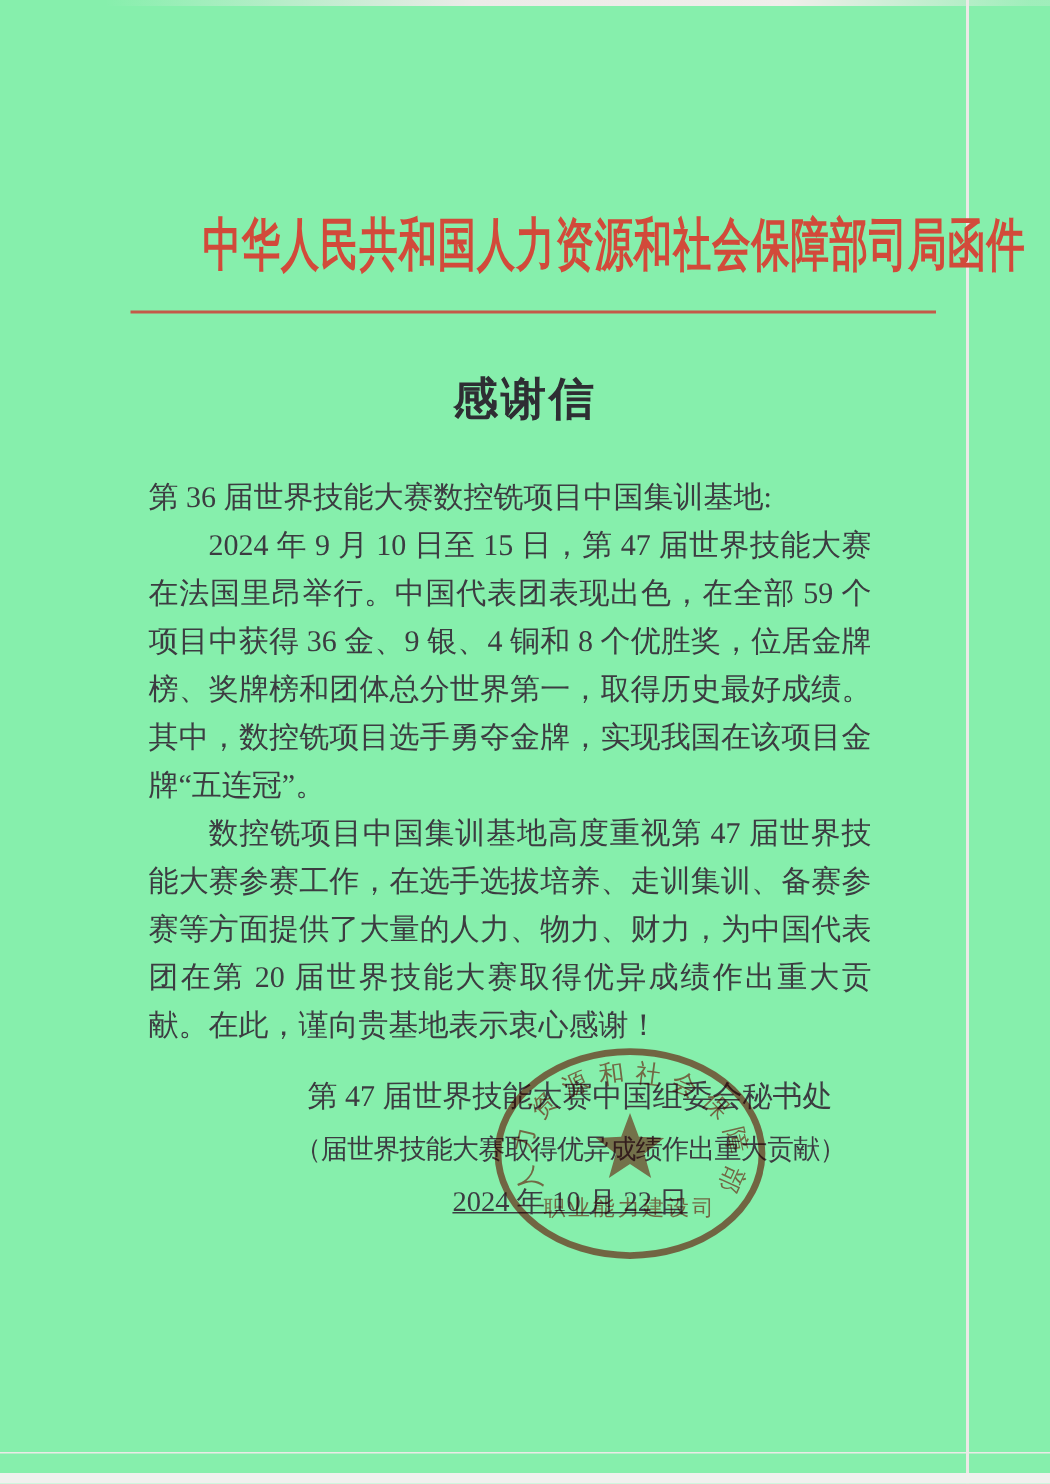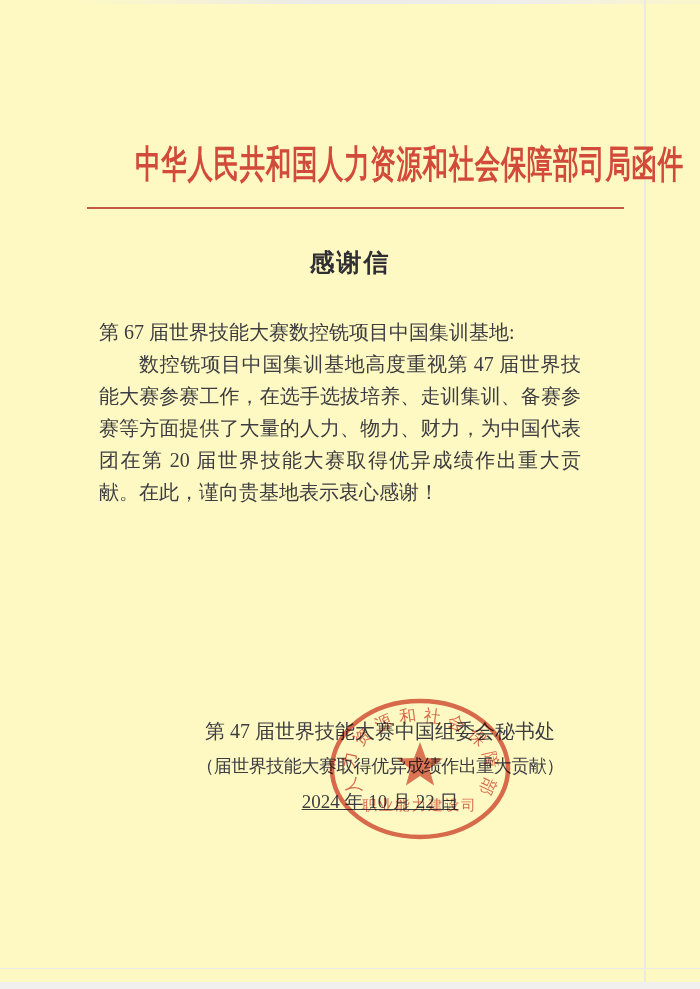--- a/index.html
+++ b/index.html
@@ -3,21 +3,21 @@
 <meta charset="utf-8">
 <style>
   html,body{margin:0;padding:0;}
   body{
     background:#ffffff;
     font-family:"Liberation Serif","DejaVu Serif",serif;
   }
   .page{
     position:relative;
     width:700px;height:989px;
-    background:#fef9c3;
+    background:#86efac;
     overflow:hidden;
   }
   
   .scan-top{
     position:absolute;left:0;top:0;width:700px;height:4px;
     background:linear-gradient(to right,rgba(233,231,228,0) 10%,#ecebe8 45%,#f0eeea 75%,rgba(236,234,231,.25) 98%);
   }
   .scan-right{
     position:absolute;left:644px;top:0;width:2px;height:989px;
     background:#ebe9e6;
@@ -44,21 +44,21 @@
     letter-spacing:1px;
   }
   .header-rule{
     position:absolute;top:207px;left:87px;width:537px;height:2px;
     background:#c35a48;
   }
   
   .letter-title{
     position:absolute;top:246px;left:0;width:700px;
     text-align:center;
-    font-size:25px;font-weight:bold;color:#2e2e33;
+    font-size:30px;font-weight:bold;color:#2e2e33;
     letter-spacing:2px;
   }
   
   .body-text{
     position:absolute;top:316px;left:99px;width:482px;
     font-size:20px;line-height:32px;
     color:#3c3c41;
     text-align:justify;
   }
   .body-text p{margin:0;padding:0;}
@@ -94,21 +94,22 @@
   <div class="scan-bottom-strip"></div>
 
   <div class="doc-header">
     <span class="stretch">中华人民共和国人力资源和社会保障部司局函件</span>
   </div>
   <div class="header-rule"></div>
 
   <div class="letter-title">感谢信</div>
 
   <div class="body-text">
-    <p class="salutation">第 67 届世界技能大赛数控铣项目中国集训基地:</p>
+    <p class="salutation">第 36 届世界技能大赛数控铣项目中国集训基地:</p>
+    <p class="indent">2024 年 9 月 10 日至 15 日，第 47 届世界技能大赛在法国里昂举行。中国代表团表现出色，在全部 59 个项目中获得 36 金、9 银、4 铜和 8 个优胜奖，位居金牌榜、奖牌榜和团体总分世界第一，取得历史最好成绩。其中，数控铣项目选手勇夺金牌，实现我国在该项目金牌“五连冠”。</p>
     <p class="indent">数控铣项目中国集训基地高度重视第 47 届世界技能大赛参赛工作，在选手选拔培养、走训集训、备赛参赛等方面提供了大量的人力、物力、财力，为中国代表团在第 20 届世界技能大赛取得优异成绩作出重大贡献。在此，谨向贵基地表示衷心感谢！</p>
   </div>
 
   <div class="signature">
     <div class="sig-org">第 47 届世界技能大赛中国组委会秘书处</div>
     <div class="sig-agency">（届世界技能大赛取得优异成绩作出重大贡献）</div>
     <div class="sig-date">2024 年 10 月 22 日</div>
   </div>
 
   <div class="seal">

